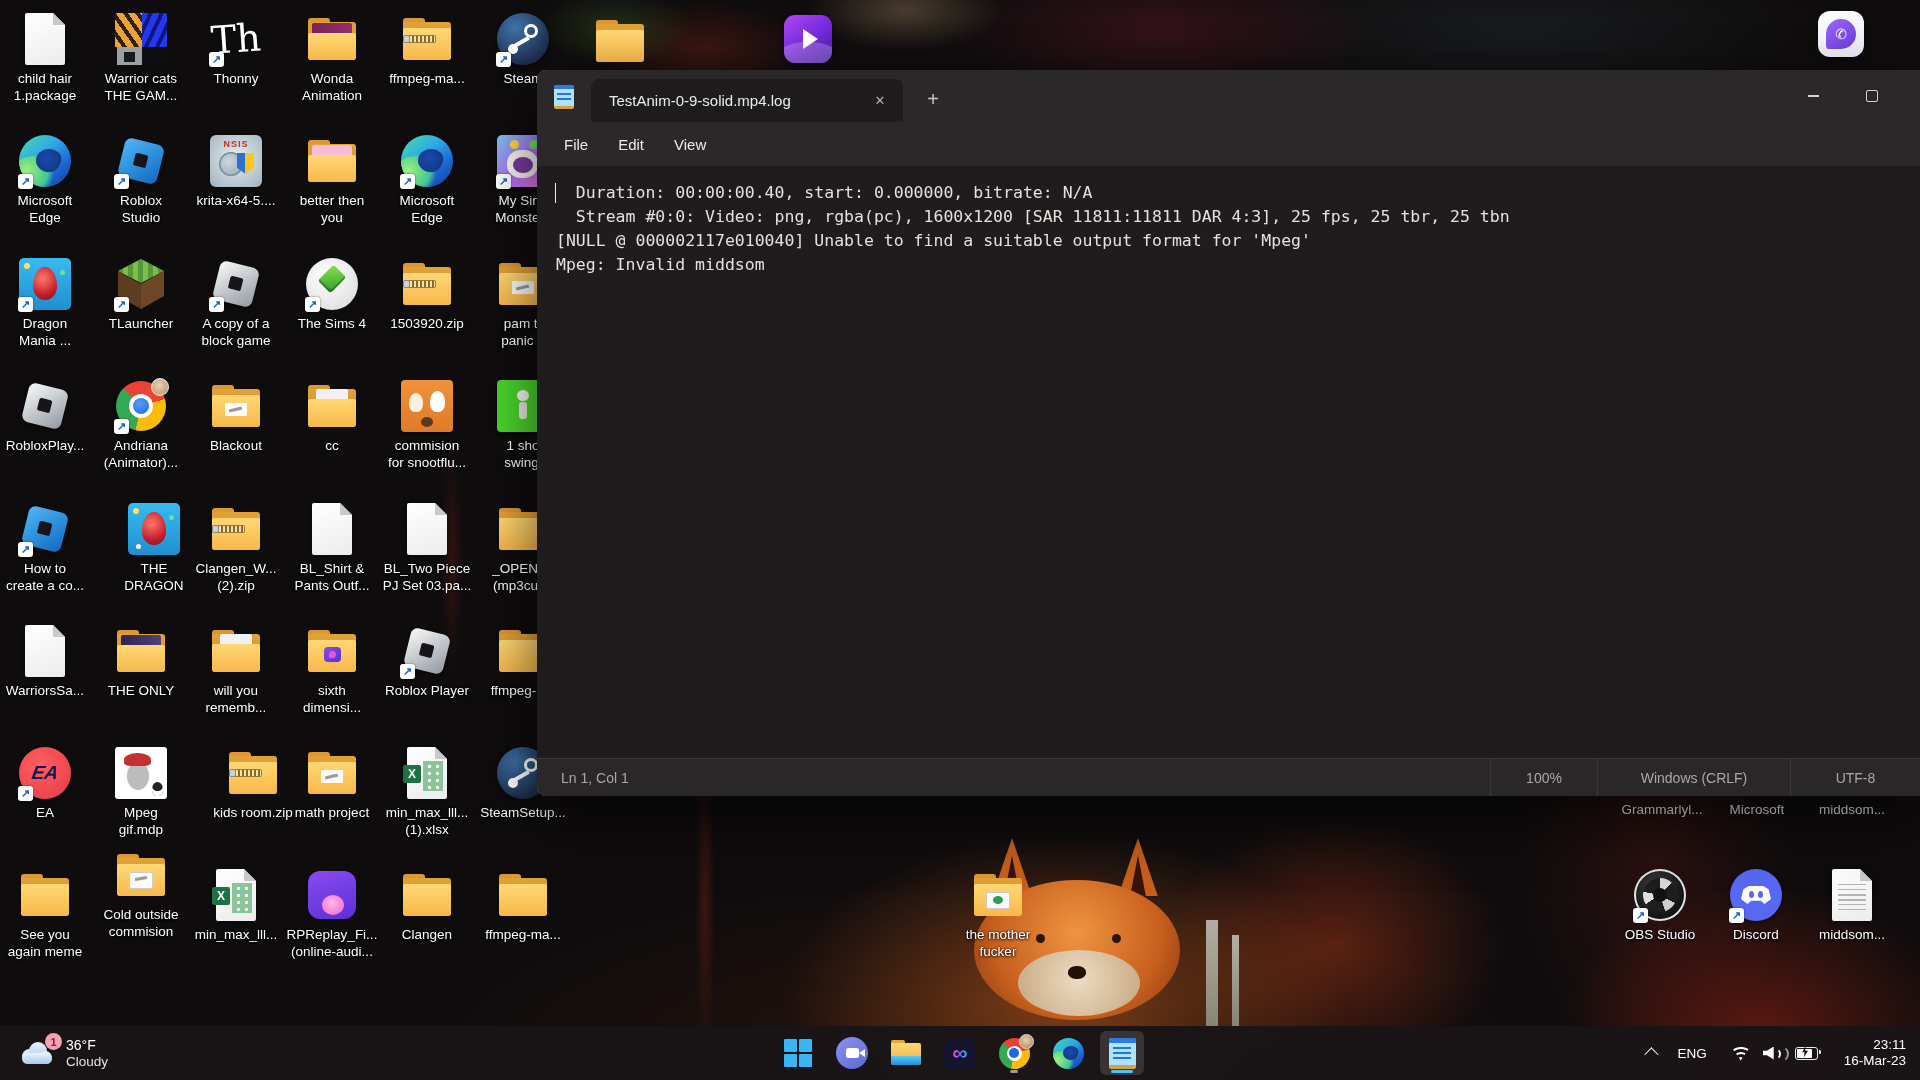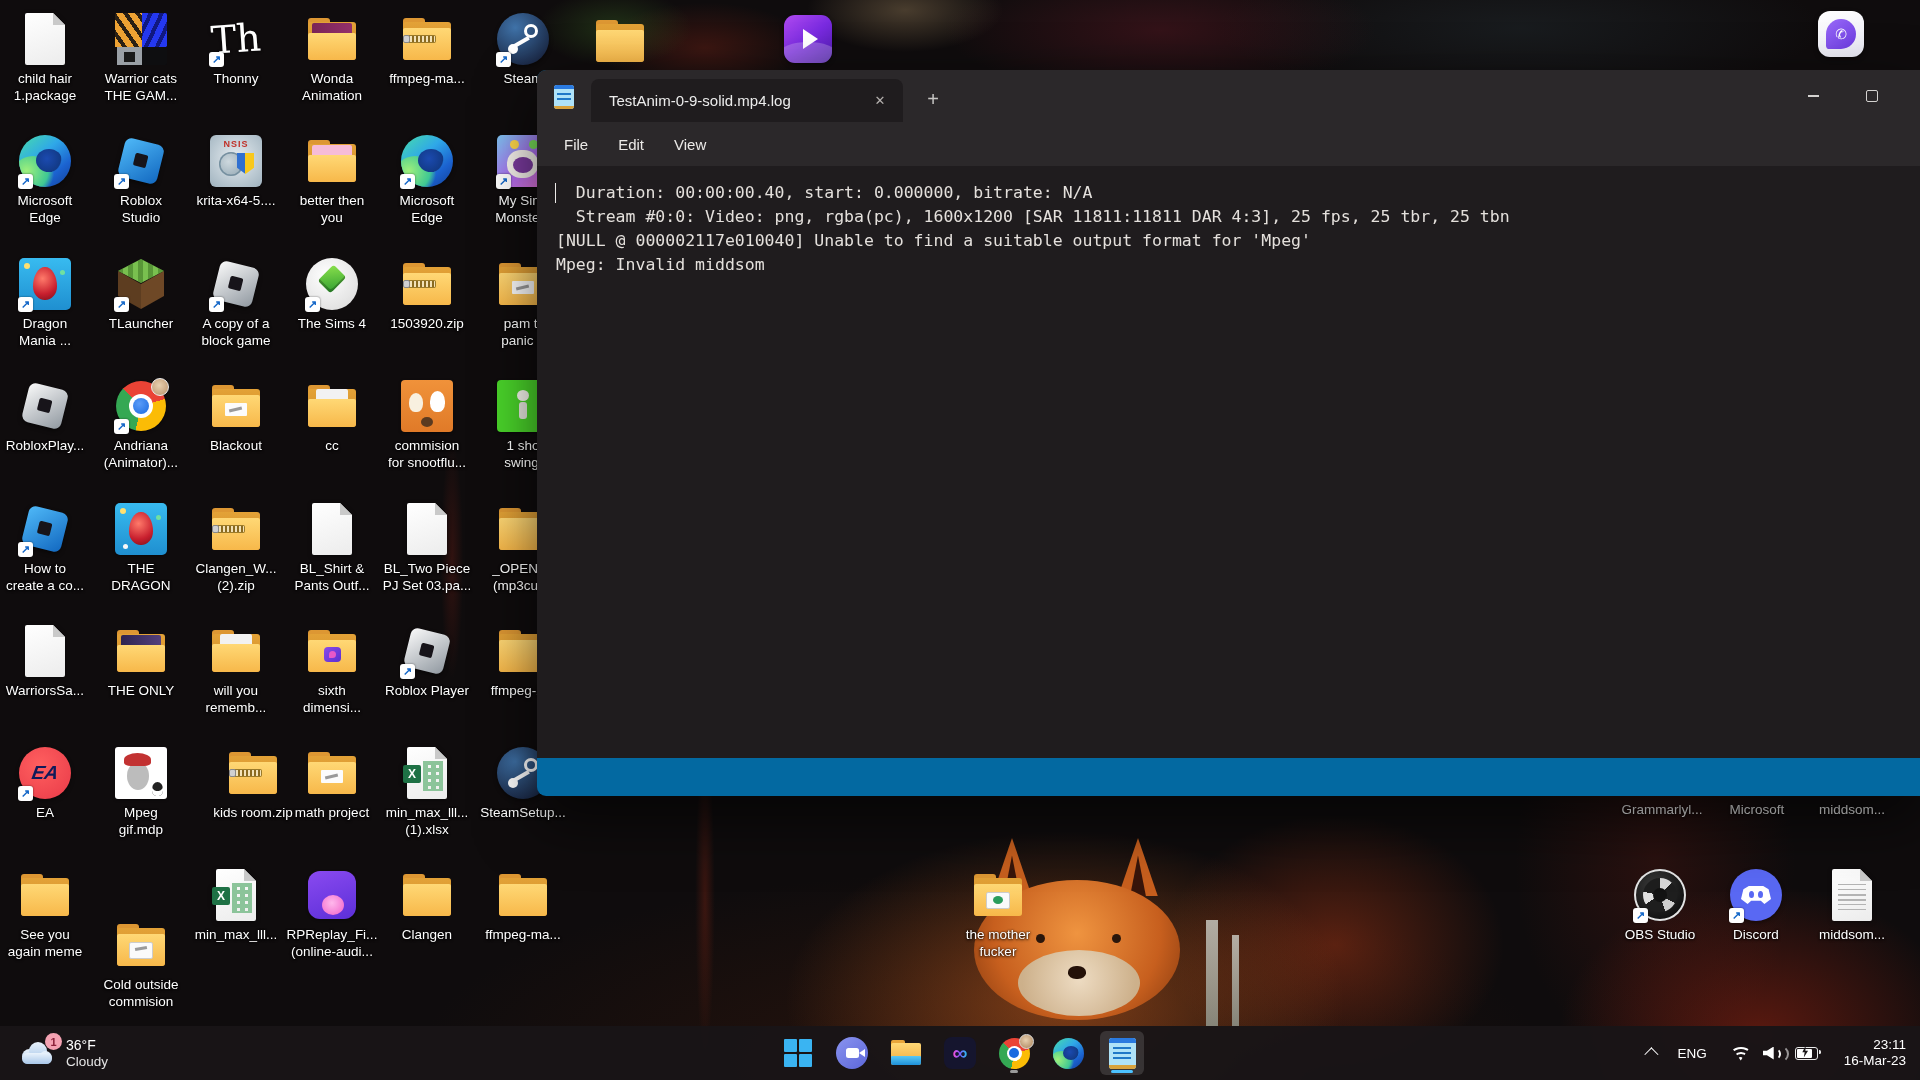--- a/index.html
+++ b/index.html
@@ -38,21 +38,21 @@
   .dicon .ic{width:56px;height:58px;position:relative;display:flex;align-items:center;justify-content:center}
   .dicon .lbl{margin-top:3px;font-size:13.5px;line-height:1.24;color:#fff;text-align:center;
     text-shadow:0 1px 3px rgba(0,0,0,.95),0 0 2px rgba(0,0,0,.85);white-space:pre-line;max-width:96px}
   .sc{position:absolute;left:1px;bottom:1px;width:15px;height:15px;background:#fff;border-radius:3px;
     display:flex;align-items:center;justify-content:center;font-size:11px;font-weight:bold;color:#1467c8;
     box-shadow:0 0 2px rgba(0,0,0,.6)}
   .dlabel{position:absolute;width:110px;font-size:13.5px;line-height:1.24;color:#e8e8e8;text-align:center;
     text-shadow:0 1px 3px rgba(0,0,0,.95);white-space:pre-line}
   
   .np-window{position:absolute;left:537px;top:70px;width:1383px;height:726px;z-index:20;
-    background:#0369a1;border-radius:9px 0 0 9px;box-shadow:0 24px 60px rgba(0,0,0,.6);overflow:hidden}
+    background:#f97316;border-radius:9px 0 0 9px;box-shadow:0 24px 60px rgba(0,0,0,.6);overflow:hidden}
   .np-tabbar{height:52px;background:#2b282a;position:relative}
   .np-appicon{position:absolute;left:17px;top:15px}
   .np-tab{position:absolute;left:54px;top:9px;width:312px;height:43px;background:#1f1c1e;
     border-radius:8px 8px 0 0;display:flex;align-items:center;padding:0 10px 0 18px;box-sizing:border-box}
   .np-tab-title{flex:1;font-size:15px;color:#ececec;white-space:nowrap;overflow:hidden}
   .np-tab-close{width:26px;height:26px;border-radius:4px;color:#b4b0ae;font-size:13px;
     display:flex;align-items:center;justify-content:center}
   .np-newtab{position:absolute;left:378px;top:13px;width:36px;height:32px;color:#c8c6c4;font-size:20px;
     display:flex;align-items:center;justify-content:center;font-weight:300}
   .np-cap{position:absolute;top:10px;height:32px;display:flex;align-items:center;justify-content:center;width:46px}
@@ -256,21 +256,21 @@
     <div style="position:absolute;inset:0;border-radius:50%;background:conic-gradient(from 315deg,#ea4335 0 33%,#fbbc05 33% 66%,#34a853 66% 100%);box-shadow:0 1px 3px rgba(0,0,0,.5)"></div>
     <div style="position:absolute;left:13px;top:13px;width:24px;height:24px;background:#fff;border-radius:50%"></div>
     <div style="position:absolute;left:17px;top:17px;width:16px;height:16px;background:radial-gradient(circle at 40% 35%,#5a9cf8,#1a6ae0);border-radius:50%"></div>
           <div style="position:absolute;right:-3px;top:-3px;width:18px;height:18px;border-radius:50%;background:radial-gradient(circle at 45% 40%,#e8d0b0,#b89068);border:1px solid #eee;box-sizing:border-box"></div>
         </div>
         <div class="sc">↗</div>
       </div>
     <div class="lbl">Andriana
 (Animator)...</div>
     </div>
-    <div class="dicon" style="left:93px;top:500px">
+    <div class="dicon" style="left:106px;top:500px">
     <div class="ic">
         <div style="position:relative;width:52px;height:52px;border-radius:5px;background:linear-gradient(180deg,#38bbf0,#1f8fd0);overflow:hidden;box-shadow:0 1px 3px rgba(0,0,0,.4)">
       <div style="position:absolute;left:14px;top:9px;width:24px;height:33px;border-radius:50%/60% 60% 42% 42%;background:radial-gradient(circle at 40% 35%,#ff7a6a,#c81f2e 60%,#7a0f1a)"></div>
       <div style="position:absolute;left:5px;top:5px;width:6px;height:6px;border-radius:50%;background:#ffe070"></div>
       <div style="position:absolute;right:6px;top:12px;width:5px;height:5px;border-radius:50%;background:#70e0a0"></div>
       <div style="position:absolute;left:8px;bottom:6px;width:5px;height:5px;border-radius:50%;background:#f8f8f8"></div>
         </div>
       </div>
     <div class="lbl">THE
 DRAGON</div>
@@ -290,21 +290,21 @@
     <div class="ic">
         <div style="position:relative;width:52px;height:52px;border-radius:3px;background:#fff;box-shadow:0 1px 3px rgba(0,0,0,.4)">
       <div style="position:absolute;left:12px;top:15px;width:22px;height:28px;border-radius:50%;background:#bcbcbc"></div>
       <div style="position:absolute;left:9px;top:6px;width:27px;height:13px;border-radius:50% 50% 25% 25%;background:#c23232"></div>
       <div style="position:absolute;right:4px;bottom:3px;width:11px;height:14px;border-radius:50% 50% 40% 40%;background:#222;box-shadow:inset 0 -5px 0 #fff"></div>
         </div>
       </div>
     <div class="lbl">Mpeg
 gif.mdp</div>
     </div>
-    <div class="dicon" style="left:93px;top:916px">
+    <div class="dicon" style="left:93px;top:846px">
     <div class="ic">
         <div style="position:relative;width:56px;height:56px">
     <div style="position:absolute;left:4px;top:7px;width:22px;height:12px;background:#dd9733;border-radius:3px 3px 0 0"></div>
     <div style="position:absolute;left:4px;right:4px;top:11px;bottom:7px;background:linear-gradient(180deg,#e3a237,#cf8c28);border-radius:3px"></div>
 
     <div style="position:absolute;left:4px;right:4px;top:17px;bottom:7px;background:linear-gradient(180deg,#ffd875,#f7b84a);border-radius:2px 2px 3px 3px"></div>
     <div style="position:absolute;left:16px;top:25px;width:24px;height:17px;background:#fafafa;border:1px solid #ccc;border-radius:2px;box-sizing:border-box"></div>
           <div style="position:absolute;left:22px;top:30px;width:12px;height:3px;background:#9a9a9a;transform:rotate(-10deg)"></div>
         </div>
       </div>
@@ -778,20 +778,26 @@
     <span class="np-menu-item">Edit</span>
     <span class="np-menu-item">View</span>
   </div>
   <div class="np-editor" id="np-editor">
     <div class="np-caret"></div>
       <div class="np-line">  Duration: 00:00:00.40, start: 0.000000, bitrate: N/A</div>
       <div class="np-line">  Stream #0:0: Video: png, rgba(pc), 1600x1200 [SAR 11811:11811 DAR 4:3], 25 fps, 25 tbr, 25 tbn</div>
       <div class="np-line">[NULL @ 000002117e010040] Unable to find a suitable output format for 'Mpeg'</div>
       <div class="np-line">Mpeg: Invalid middsom</div>
     </div>
+  <div class="np-status">
+    <div class="np-status-left">Ln 1, Col 1</div>
+    <div class="np-cell" style="width:107px">100%</div>
+    <div class="np-cell" style="width:193px">Windows (CRLF)</div>
+    <div class="np-cell" style="width:130px">UTF-8</div>
+  </div>
 </div>
 
 <div class="taskbar">
   <div class="tb-weather">
     <div class="cloud">
       <i style="left:0;bottom:0;width:15px;height:15px"></i>
       <i style="left:7px;top:0;width:18px;height:18px"></i>
       <i style="left:17px;bottom:0;width:13px;height:13px"></i>
       <i style="left:0;right:2px;bottom:0;height:11px;border-radius:6px"></i>
       <div class="wbadge">1</div>

